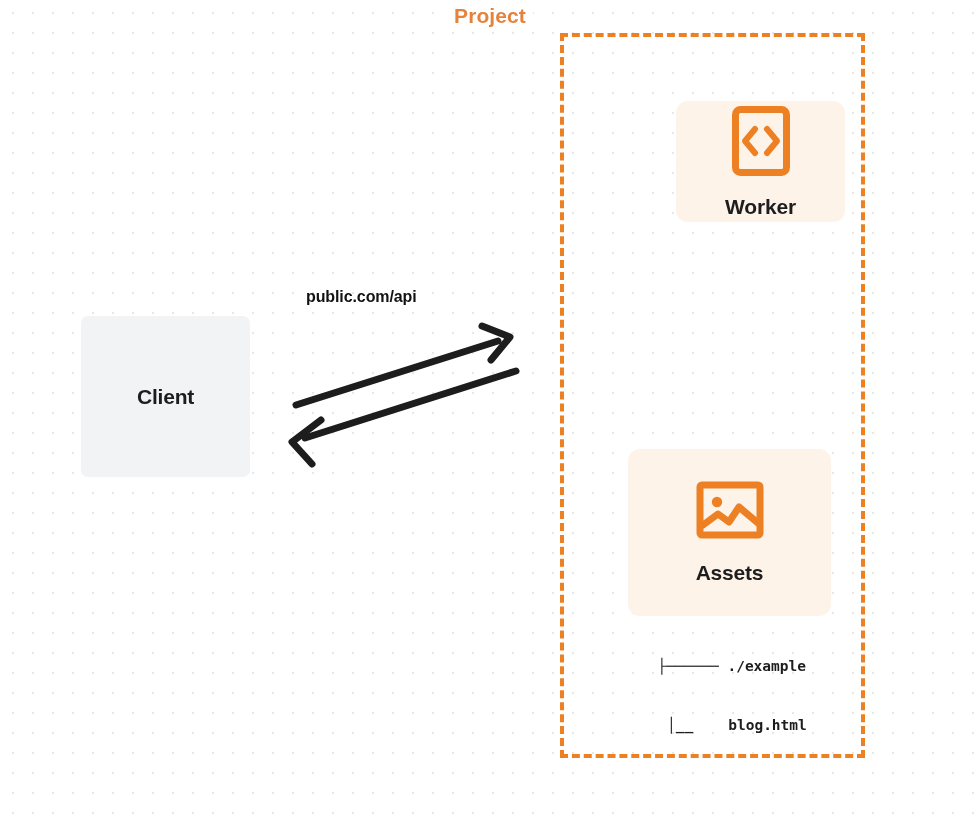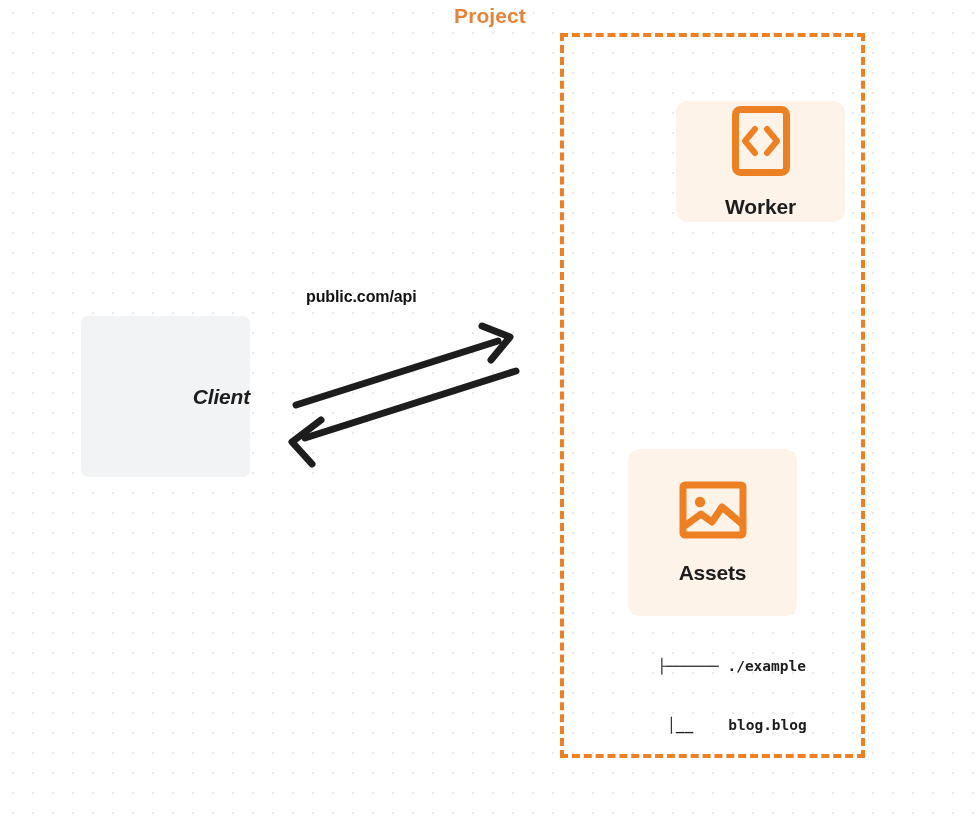--- a/index.html
+++ b/index.html
@@ -29,22 +29,21 @@
   #client-node {
     position: absolute;
     left: 81px;
     top: 316px;
     width: 169px;
     height: 161px;
     background: #f2f3f5;
     border-radius: 7px;
     display: flex;
     align-items: center;
-    justify-content: flex-end;
-    font-style: italic;
+    justify-content: center;
   }
   #client-node .node-label {
     font-size: 21px;
     font-weight: bold;
     color: #1d1d1d;
     letter-spacing: -0.2px;
   }
 
   
   #connection-label {
@@ -108,21 +107,21 @@
   #worker-card {
     left: 632px;
     top: 101px;
     width: 169px;
     height: 121px;
     margin-left: 44px;
   }
   #assets-card {
     left: 628px;
     top: 449px;
-    width: 169px;
+    width: 203px;
     height: 167px;
   }
   .service-card .card-icon {
     display: block;
     margin-bottom: 14px;
   }
   #assets-card .card-icon {
     margin-bottom: 18px;
   }
   .service-card .card-label {
@@ -195,17 +194,17 @@
         <rect x="4" y="4" width="60" height="50" rx="2" ry="2" fill="none" stroke="#ee8024" stroke-width="7"></rect>
         <circle cx="21" cy="21" r="5.2" fill="#ee8024"></circle>
         <polyline points="7,44 22,33 33,41 43,26 62,42" fill="none" stroke="#ee8024" stroke-width="7" stroke-linecap="round" stroke-linejoin="round"></polyline>
       </svg>
     </span>
     <span class="card-label">Assets</span>
   </div>
 
   <div id="file-tree">
     <span class="tree-row">├────── ./example</span>
-    <span class="tree-row">       │__    blog.blog</span>
+    <span class="tree-row">       │__    blog.html</span>
     
   </div>
 
 </div>
 
 </body></html>

